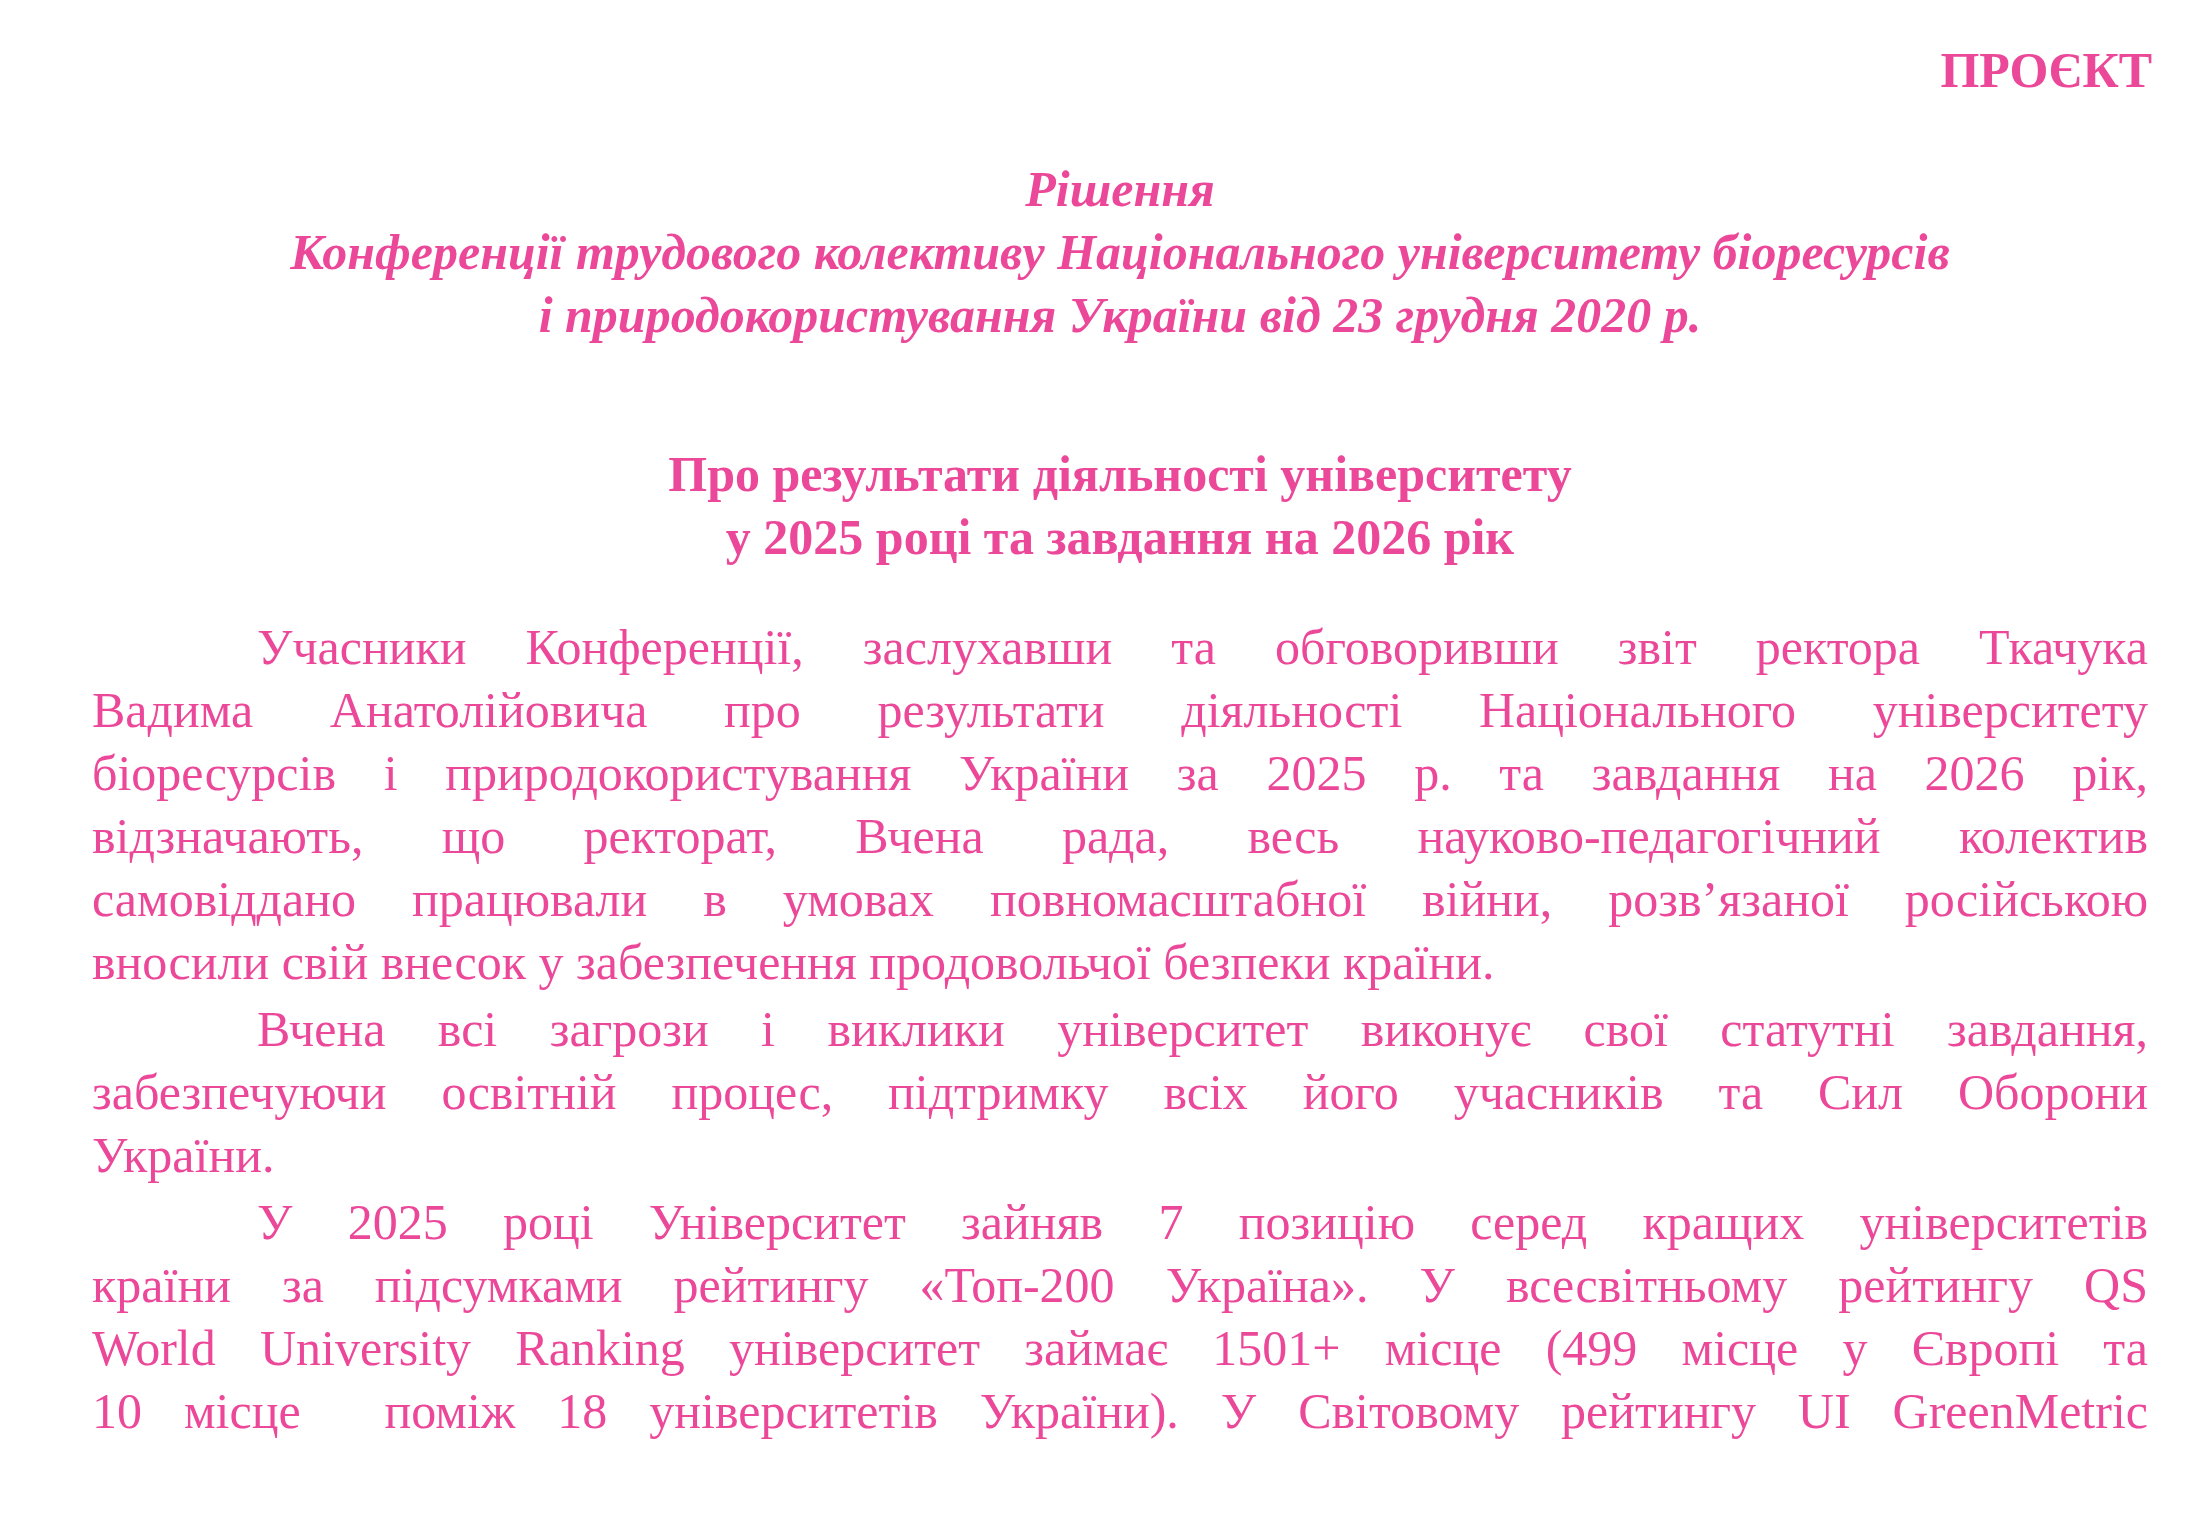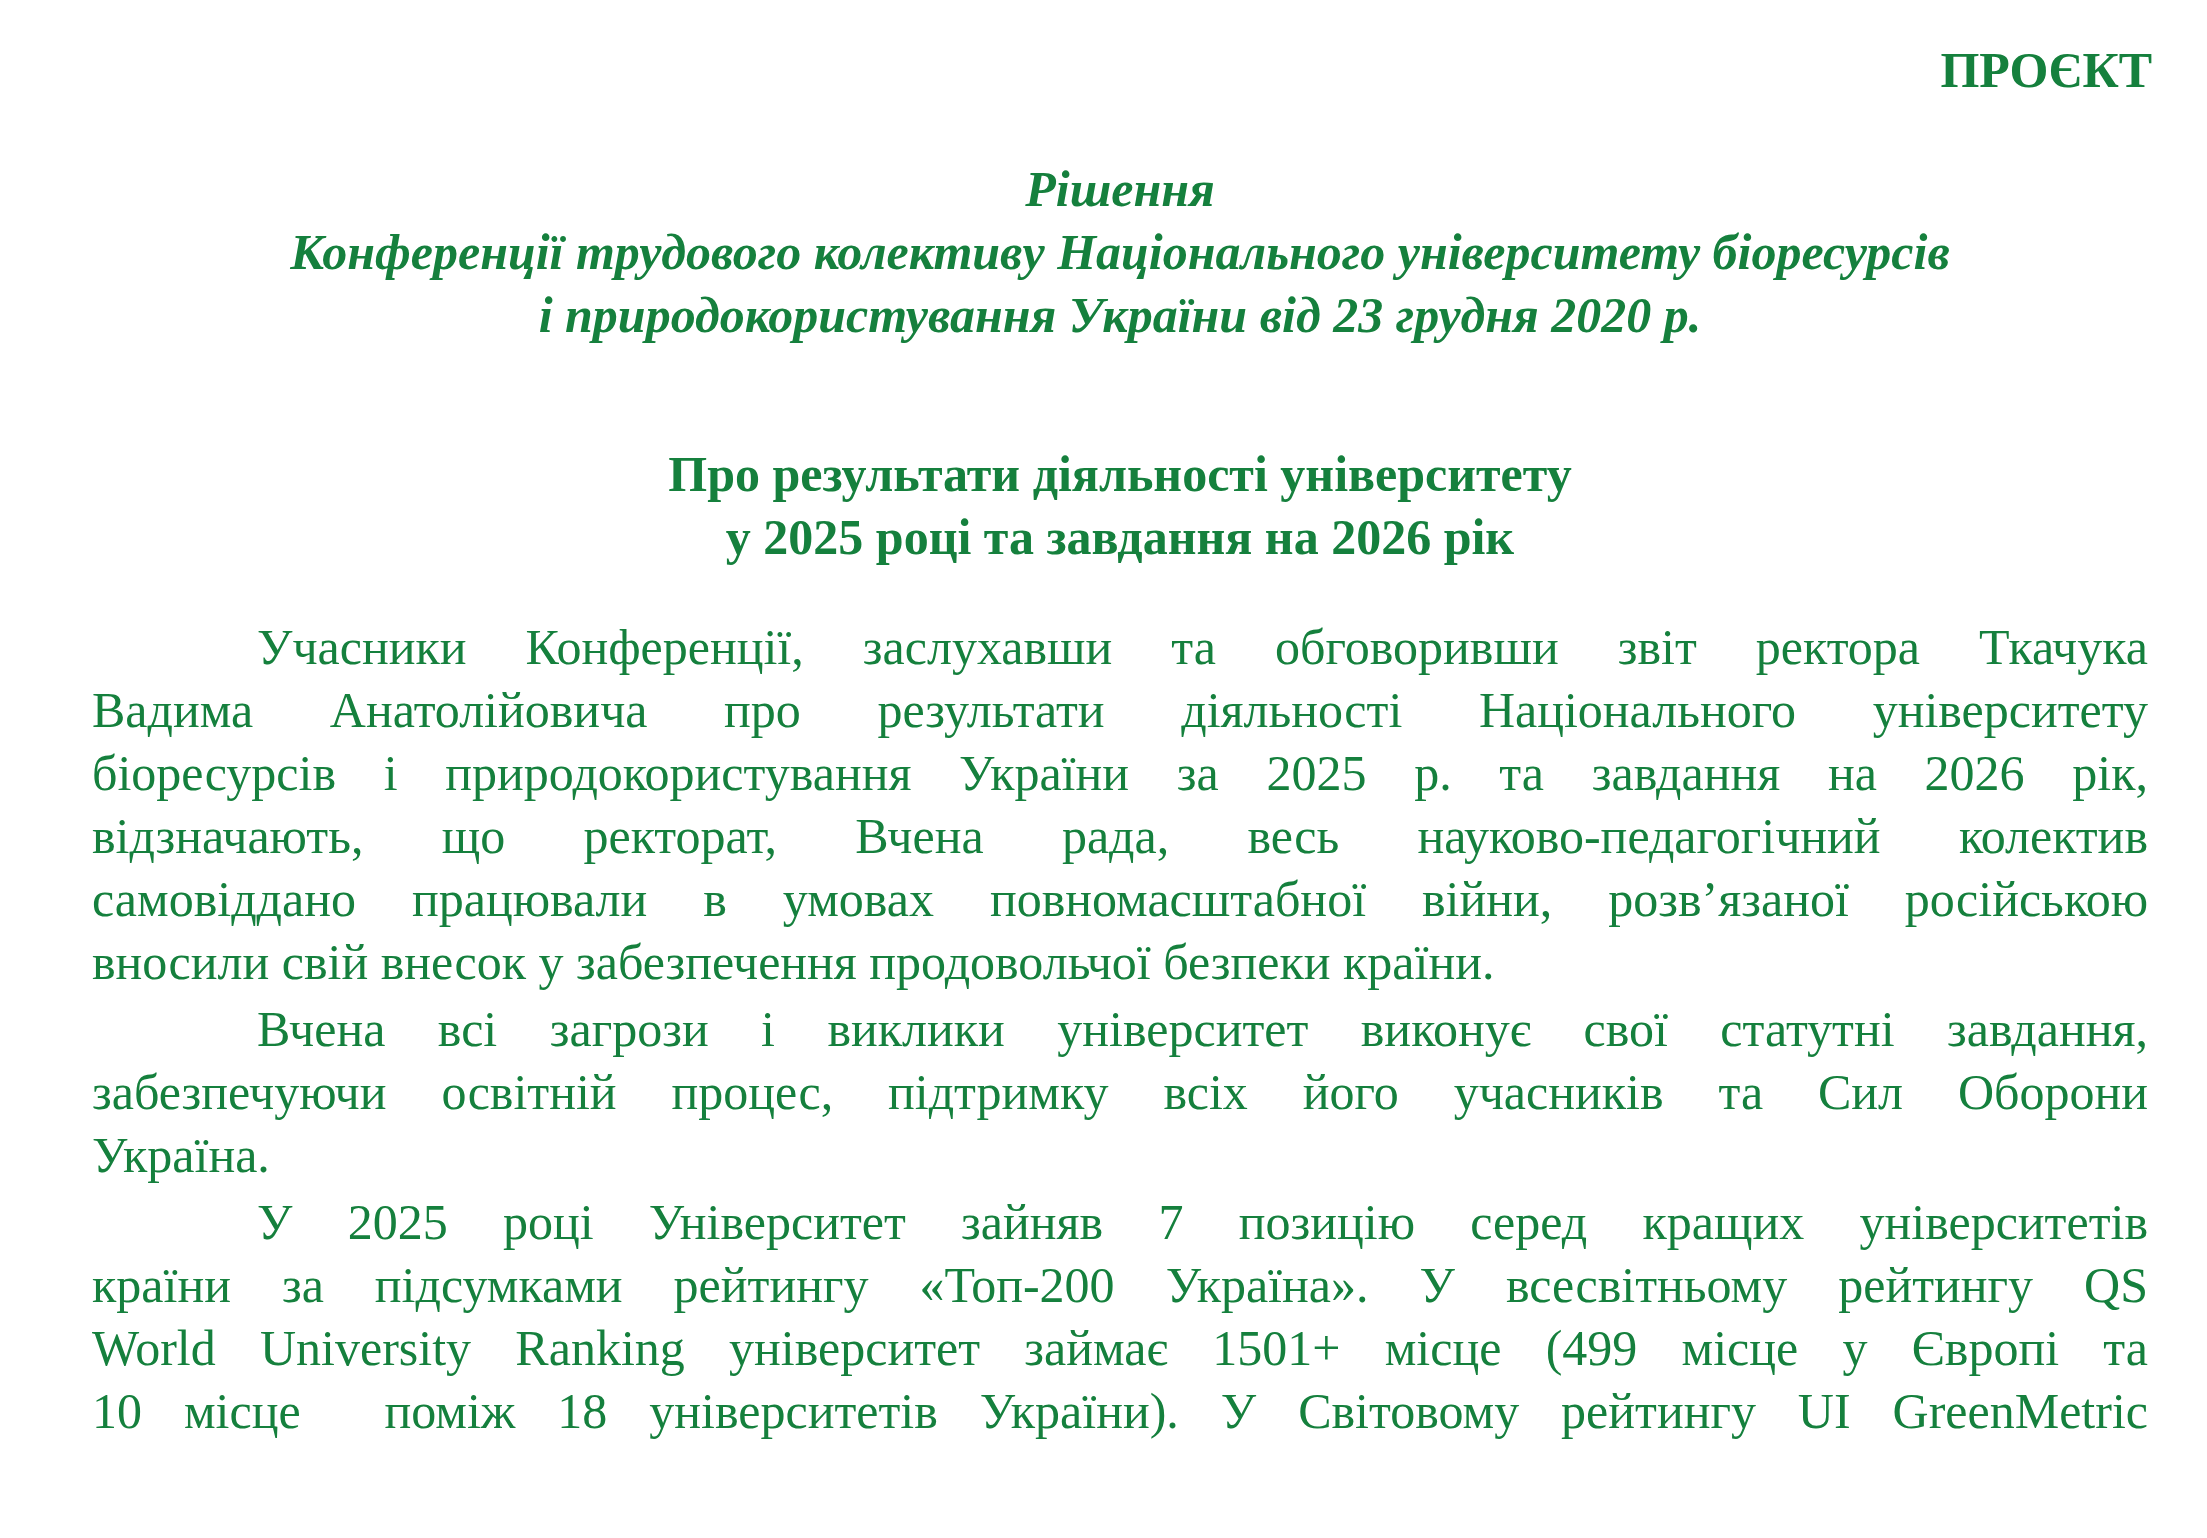--- a/index.html
+++ b/index.html
@@ -7,21 +7,21 @@
     padding: 0;
     background: #ffffff;
   }
   .page {
     position: relative;
     box-sizing: border-box;
     width: 2207px;
     height: 1538px;
     overflow: hidden;
     background: #ffffff;
-    color: #15803d;
+    color: #ec4899;
     font-family: "Liberation Serif", "DejaVu Serif", serif;
     font-size: 50px;
     line-height: 63px;
     padding: 38px 55px 0 88px;
   }
   .draft-label {
     text-align: right;
     font-weight: 700;
     line-height: 64px;
   }
@@ -75,21 +75,21 @@
         <div class="line first">Учасники Конференції, заслухавши та обговоривши звіт ректора Ткачука</div>
         <div class="line">Вадима Анатолійовича про результати діяльності Національного університету</div>
         <div class="line">біоресурсів і природокористування України за 2025 р. та завдання на 2026 рік,</div>
         <div class="line">відзначають, що ректорат, Вчена рада, весь науково-педагогічний колектив</div>
         <div class="line">самовіддано працювали в умовах повномасштабної війни, розв’язаної російською</div>
         <div class="line lastleft">вносили свій внесок у забезпечення продовольчої безпеки країни.</div>
       </div>
       <div class="paragraph">
         <div class="line first">Вчена всі загрози і виклики університет виконує свої статутні завдання,</div>
         <div class="line">забезпечуючи освітній процес, підтримку всіх його учасників та Сил Оборони</div>
-        <div class="line lastleft">Україна.</div>
+        <div class="line lastleft">України.</div>
       </div>
       <div class="paragraph">
         <div class="line first">У 2025 році Університет зайняв 7 позицію серед кращих університетів</div>
         <div class="line">країни за підсумками рейтингу «Топ-200 Україна». У всесвітньому рейтингу QS</div>
         <div class="line">World University Ranking університет займає 1501+ місце (499 місце у Європі та</div>
         <div class="line">10 місце&nbsp; поміж 18 університетів України). У Світовому рейтингу UI GreenMetric</div>
       </div>
     </div>
 
 </div>

